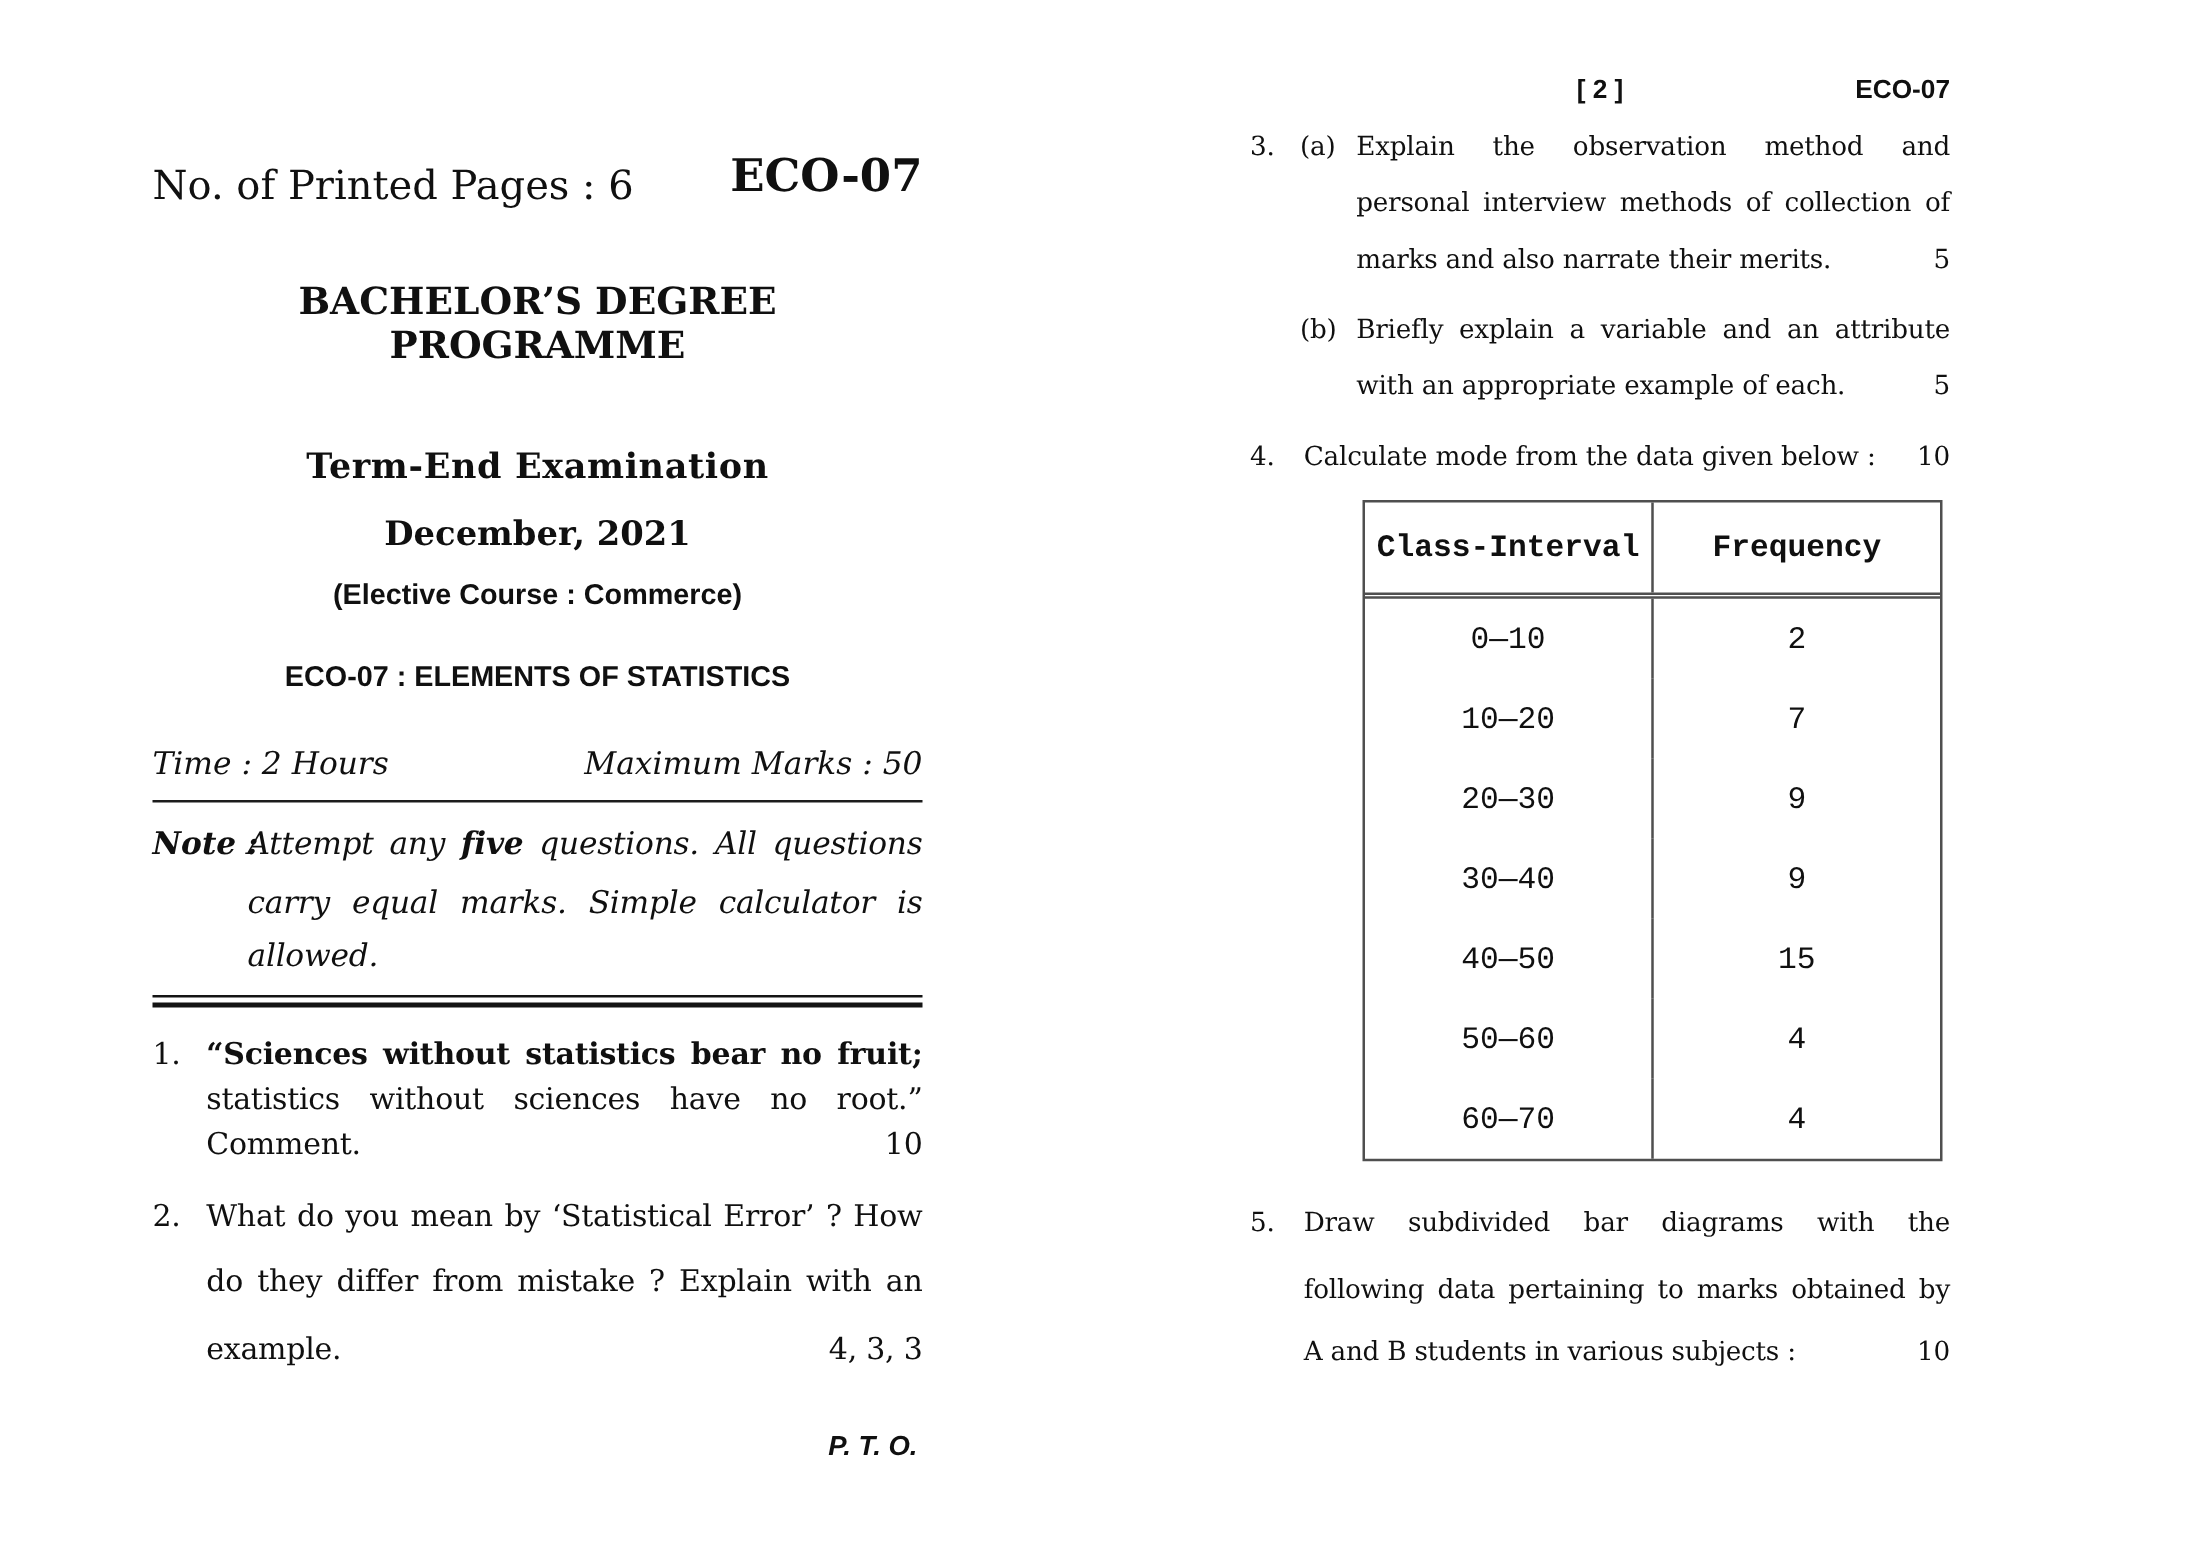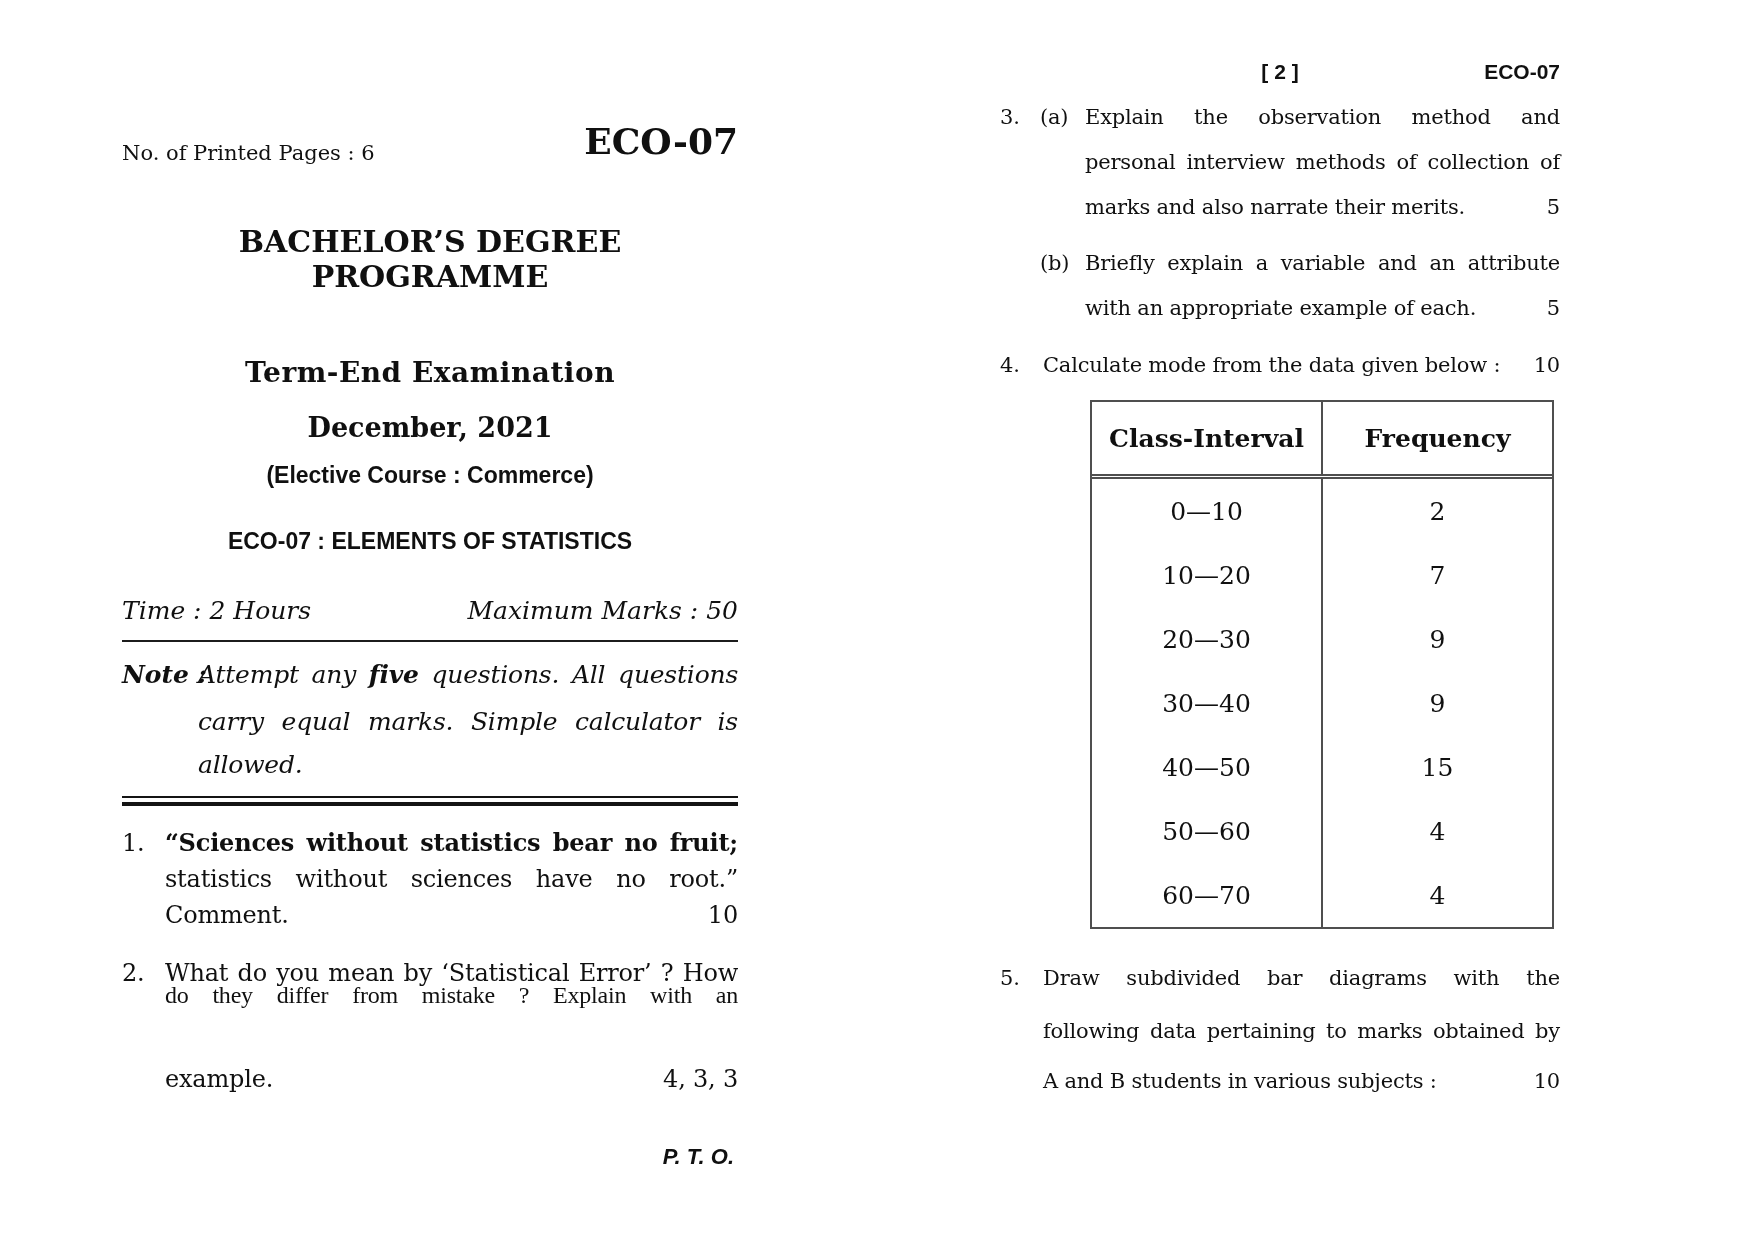--- a/index.html
+++ b/index.html
@@ -23,31 +23,31 @@
   .rule-double{height:4px;border-top:2px solid #141414;border-bottom:4px solid #141414;}
   
   .qnum{position:absolute;left:0;}
   .sub{position:absolute;}
   
   .qtable{position:absolute;left:90px;width:460px;top:400px;border:2px solid #4f4f4f;
           display:flex;flex-direction:column;background:#fff;}
   .trow{display:flex;}
   .trow.thead{height:72px;border-bottom:5px double #4f4f4f;}
   .trow.tbody-row{height:64px;}
-  .tcell{flex:1;display:flex;align-items:center;justify-content:center;font-size:25px;}
+  .tcell{flex:1;display:flex;align-items:center;justify-content:center;font-size:25px;font-family:Liberation Mono, monospace;}
   .tcell.first{border-right:2px solid #4f4f4f;}
   .tcell.th{font-weight:bold;font-size:25px;}
 </style>
 </head>
 <body>
 
 <div id="page-left" class="page">
 
   <div class="abs markline" style="top:126px;">
-    <span class="serif" style="font-size:21px;">No. of Printed Pages : 6</span>
+    <span class="serif" style="font-size:32px;">No. of Printed Pages : 6</span>
     <span class="serif b" style="font-size:36px;position:relative;top:-6px;">ECO-07</span>
   </div>
 
   <div class="abs center serif b" style="top:224px;font-size:30px;">BACHELOR’S DEGREE PROGRAMME</div>
 
 
   <div class="abs center serif b" style="top:356px;font-size:28px;letter-spacing:0.5px;">Term-End Examination</div>
 
   <div class="abs center serif b" style="top:412px;font-size:27px;">December, 2021</div>
 
@@ -76,21 +76,21 @@
   <div class="qnum serif body-l" style="top:828px;">1.</div>
   <div class="abs jl serif body-l" style="top:828px;left:43px;font-weight:bold;">“Sciences without statistics bear no fruit;</div>
   <div class="abs jl serif body-l" style="top:864px;left:43px;">statistics without sciences have no root.”</div>
   <div class="abs markline" style="top:900px;left:43px;">
     <span class="serif body-l">Comment.</span>
     <span class="serif body-l">10</span>
   </div>
 
   <div class="qnum serif body-l" style="top:958px;">2.</div>
   <div class="abs jl serif body-l" style="top:958px;left:43px;">What do you mean by ‘Statistical Error’ ? How</div>
-  <div class="abs jl serif body-l" style="top:980px;left:43px;font-family:Liberation Serif, serif;">do they differ from mistake ? Explain with an</div>
+  <div class="abs jl serif body-l" style="top:1010px;left:43px;">do they differ from mistake ? Explain with an</div>
   <div class="abs markline" style="top:1064px;left:43px;gap:36px;">
     <span class="serif body-l">example.</span>
     <span class="serif body-l">4, 3, 3</span>
   </div>
 
   <div class="abs right sansb" style="top:1144px;right:4px;font-size:22px;font-style:italic;">P. T. O.</div>
 </div>
 
 <div id="page-right" class="page">
 

